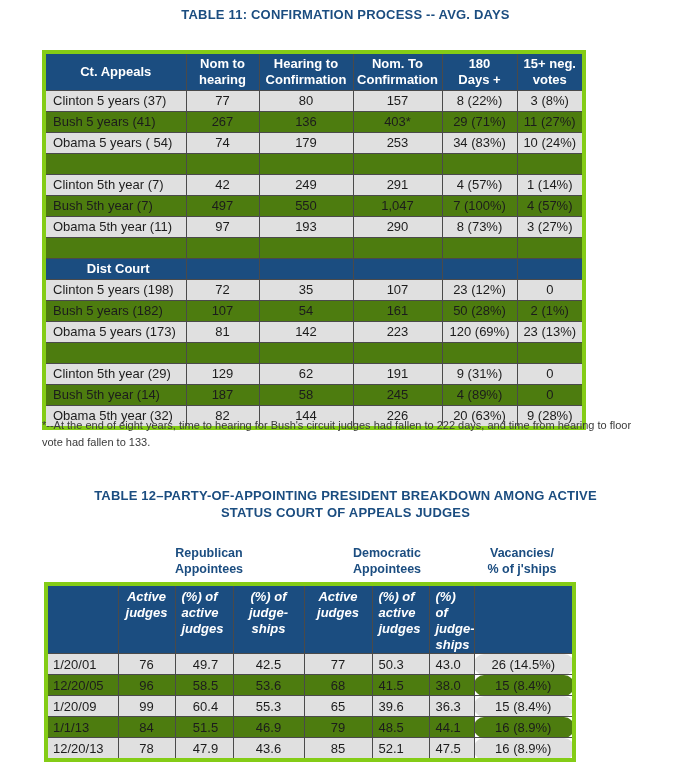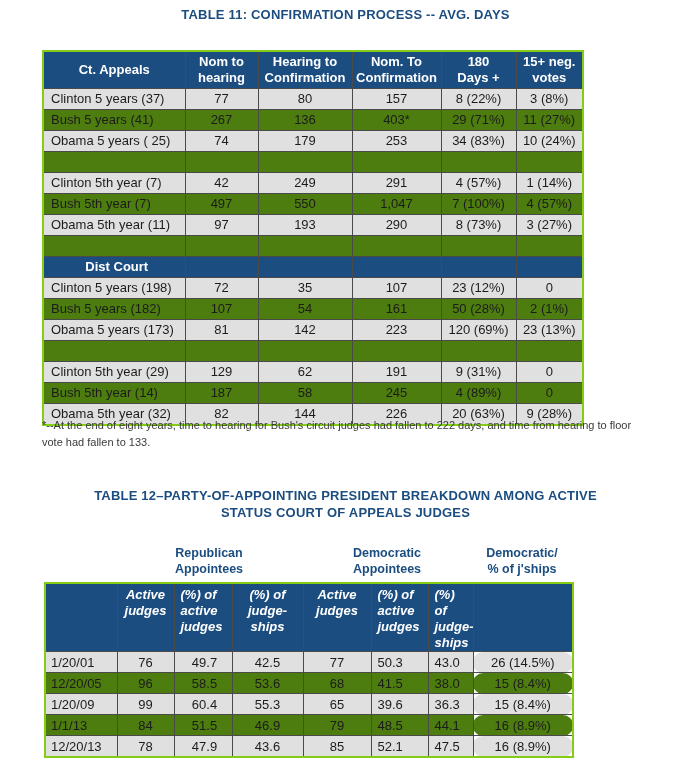--- a/index.html
+++ b/index.html
@@ -10,21 +10,21 @@
   .doc-title {
     position:absolute; left:0; right:0; text-align:center;
     color:var(--navy,#1b4d80); font-weight:bold; font-size:13px;
     letter-spacing:.2px;
   }
   #t11-title { top:7px; }
   #t12-title { top:487px; line-height:17px; }
 
   table.tbl {
     position:absolute; border-collapse:collapse; table-layout:fixed;
-    border:2px solid #84cc16;
+    border:4px solid #84cc16;
   }
   .tbl th, .tbl td {
     border:1px solid #4a4a4a; font-size:13px; line-height:1.22;
     padding:1px 3px; color:#1c1c1c; white-space:pre-line;
     overflow:hidden; vertical-align:middle;
   }
   .tbl th {
     background:var(--navy,#1b4d80); color:#ffffff; font-weight:bold;
     text-align:center;
   }
@@ -119,21 +119,21 @@
         </tr>
         <tr class="data white">
           <td>Bush 5 years (41)</td>
           <td>267</td>
           <td>136</td>
           <td>403*</td>
           <td>29 (71%)</td>
           <td>11 (27%)</td>
         </tr>
         <tr class="data gray">
-          <td>Obama 5 years ( 25)</td>
+          <td>Obama 5 years ( 54)</td>
           <td>74</td>
           <td>179</td>
           <td>253</td>
           <td>34 (83%)</td>
           <td>10 (24%)</td>
         </tr>
         <tr class="empty white">
           <td></td>
           <td></td>
           <td></td>
@@ -251,21 +251,21 @@
     <div class="g-spacer"></div>
     <div class="g1">
       <div>Republican</div>
       <div>Appointees</div>
     </div>
     <div class="g2">
       <div>Democratic</div>
       <div>Appointees</div>
     </div>
     <div class="g3">
-      <div>Democratic/</div>
+      <div>Vacancies/</div>
       <div>% of j'ships</div>
     </div>
   </div>
 
   <table class="tbl t12">
     <colgroup>
       <col style="width:72px">
         <col style="width:57px">
         <col style="width:58px">
       <col style="width:71px">

